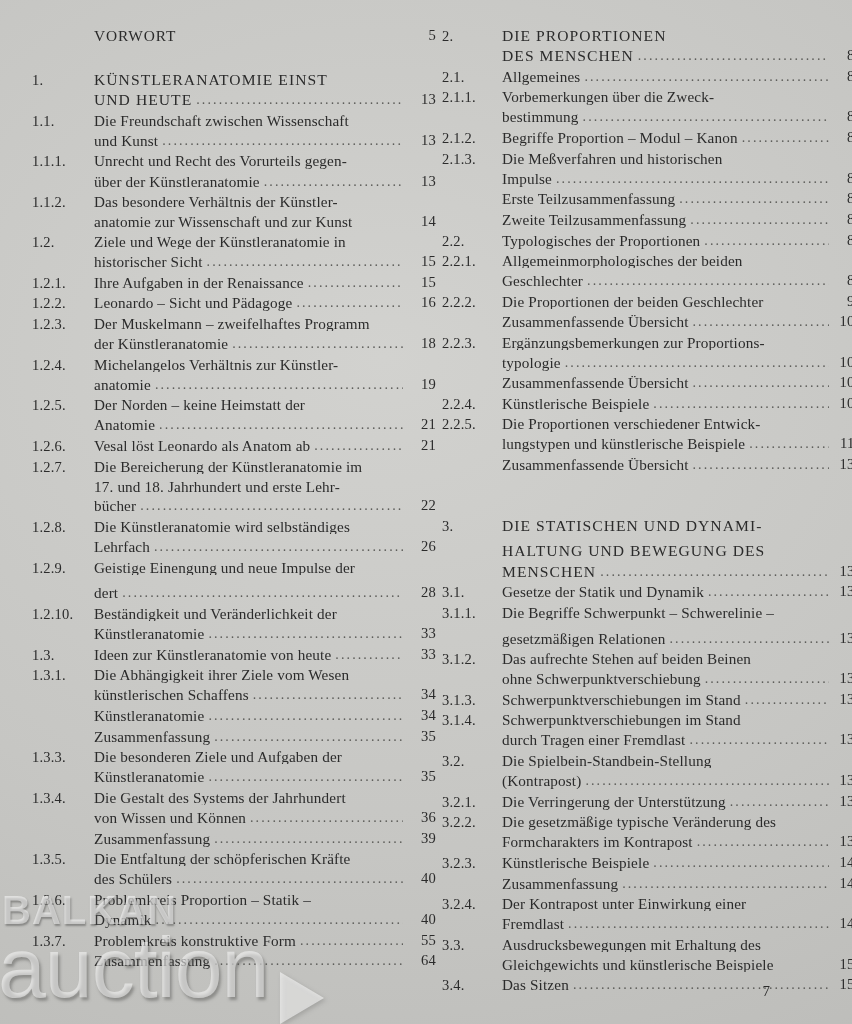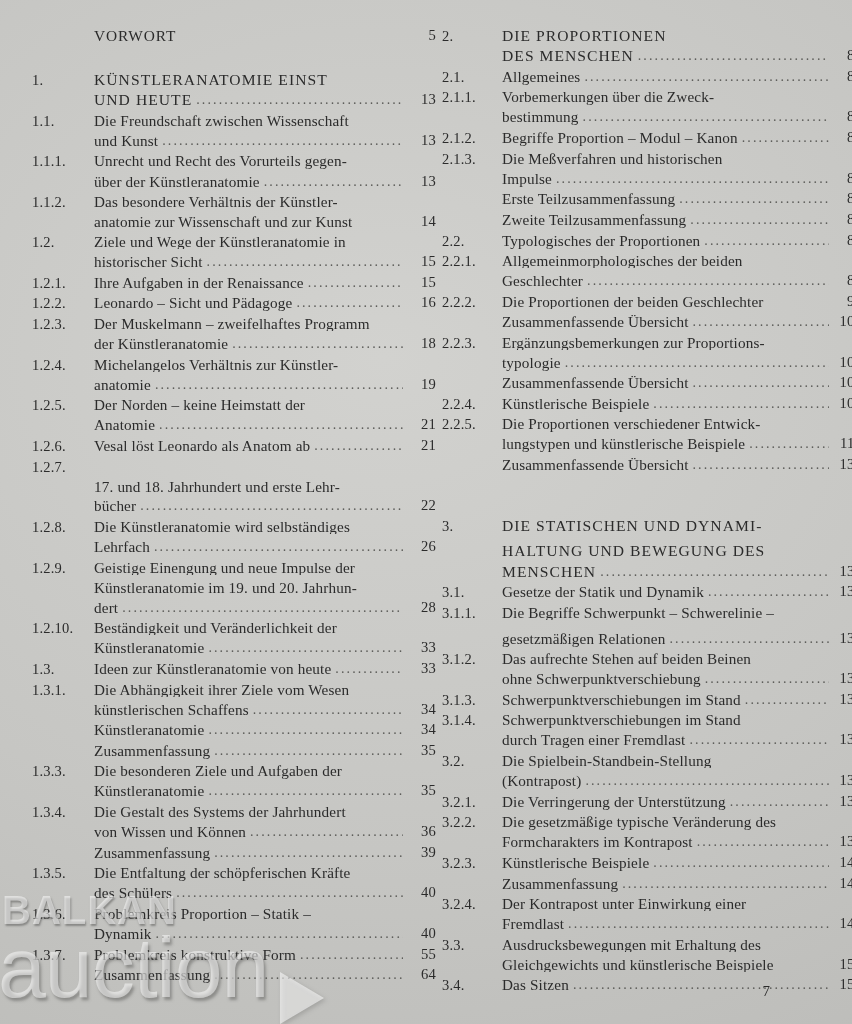--- a/index.html
+++ b/index.html
@@ -310,20 +310,23 @@
           <div class="row line">
             <div class="num">1.2.6.</div>
             <div class="titlewrap">
               <span class="ttl">Vesal löst Leonardo als Anatom ab</span>
               <span class="leader">................................................................................</span>
             </div>
             <div class="pg">21</div>
           </div>
           <div class="row line">
             <div class="num">1.2.7.</div>
+            <div class="titlewrap">
+              <span class="ttl">Die Bereicherung der Künstleranatomie im</span>
+            </div>
             <div class="pg"></div>
           </div>
           <div class="row line">
             <div class="num"></div>
             <div class="titlewrap">
               <span class="ttl">17. und 18. Jahrhundert und erste Lehr-</span>
             </div>
             <div class="pg"></div>
           </div>
           <div class="row line">
@@ -351,23 +354,20 @@
           </div>
           <div class="row line">
             <div class="num">1.2.9.</div>
             <div class="titlewrap">
               <span class="ttl">Geistige Einengung und neue Impulse der</span>
             </div>
             <div class="pg"></div>
           </div>
           <div class="row line">
             <div class="num"></div>
-            <div class="titlewrap">
-              <span class="ttl">Künstleranatomie im 19. und 20. Jahrhun-</span>
-            </div>
             <div class="pg"></div>
           </div>
           <div class="row line">
             <div class="num"></div>
             <div class="titlewrap">
               <span class="ttl">dert</span>
               <span class="leader">................................................................................</span>
             </div>
             <div class="pg">28</div>
           </div>

